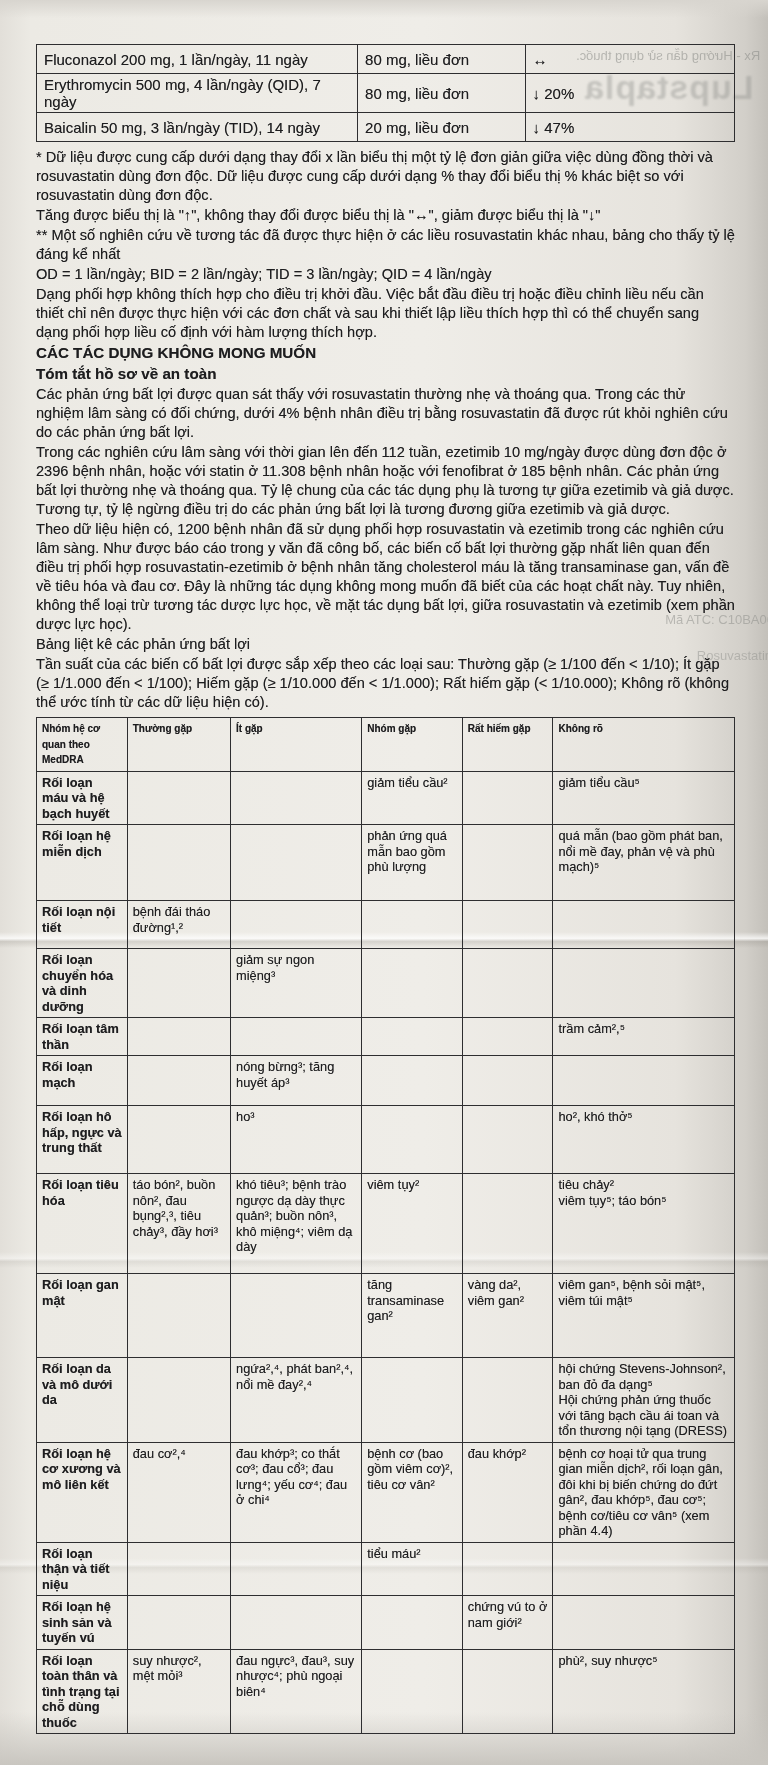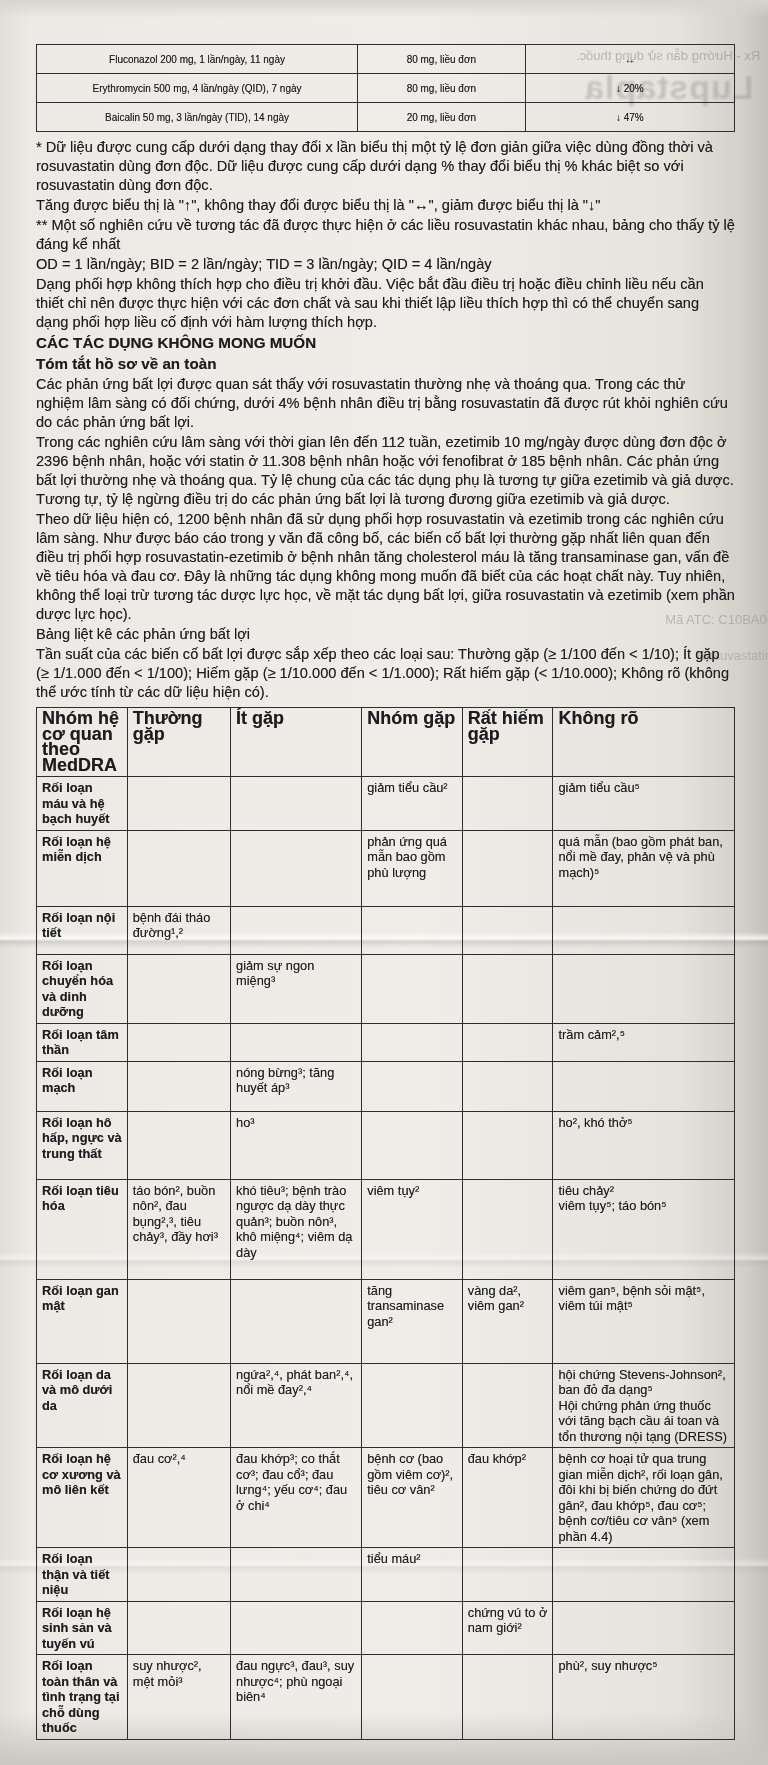--- a/index.html
+++ b/index.html
@@ -26,39 +26,38 @@
   .mirror{transform:scaleX(-1);}
   .bleed-rx{top:48px;right:8px;font-size:13px;opacity:.55;filter:blur(.4px);}
   .bleed-brand{top:68px;right:14px;font-size:34px;font-weight:bold;opacity:.38;filter:blur(1.1px);letter-spacing:1px;}
   .bleed-atc{top:612px;right:-6px;font-size:13px;opacity:.5;filter:blur(.4px);}
   .bleed-drug{top:648px;right:-4px;font-size:13px;opacity:.45;filter:blur(.5px);}
 
   
   table{border-collapse:collapse;}
   #interactions{width:100%;margin-bottom:6px;}
   #interactions td{
-    border:1.6px solid #2e2e30;padding:2px 7px;font-size:10px;height:24px;
+    border:1.6px solid #2e2e30;padding:2px 7px;font-size:15px;height:24px;
     vertical-align:middle;
-    text-align:center;
   }
   #interactions td:nth-child(1){width:46%;}
   #interactions td:nth-child(2){width:24%;}
   #interactions td:nth-child(3){width:30%;}
 
   
   .note,.para{font-size:14.6px;line-height:19px;margin:0 0 1px 0;text-align:left;}
   .h-bold{font-weight:bold;font-size:15.2px;line-height:20px;margin:1px 0;}
 
   
   #adverse{width:100%;margin-top:5px;table-layout:fixed;}
   #adverse th,#adverse td{
     border:1.6px solid #2e2e30;padding:3px 5px;font-size:12.8px;line-height:15.5px;
     vertical-align:top;text-align:left;white-space:pre-line;word-wrap:break-word;
   }
-  #adverse th{font-weight:bold;font-size:18px;}
+  #adverse th{font-weight:bold;font-size:10px;}
   #adverse td.rowhead{font-weight:bold;}
   #adverse col.c1{width:13.0%;} #adverse col.c2{width:14.8%;}
   #adverse col.c3{width:18.8%;} #adverse col.c4{width:14.4%;}
   #adverse col.c5{width:13.0%;} #adverse col.c6{width:26.0%;}
   .ink{text-shadow:0 0 .4px rgba(40,40,40,.55);}
 </style>
 </head>
 <body>
 
 <div id="paper"></div>

